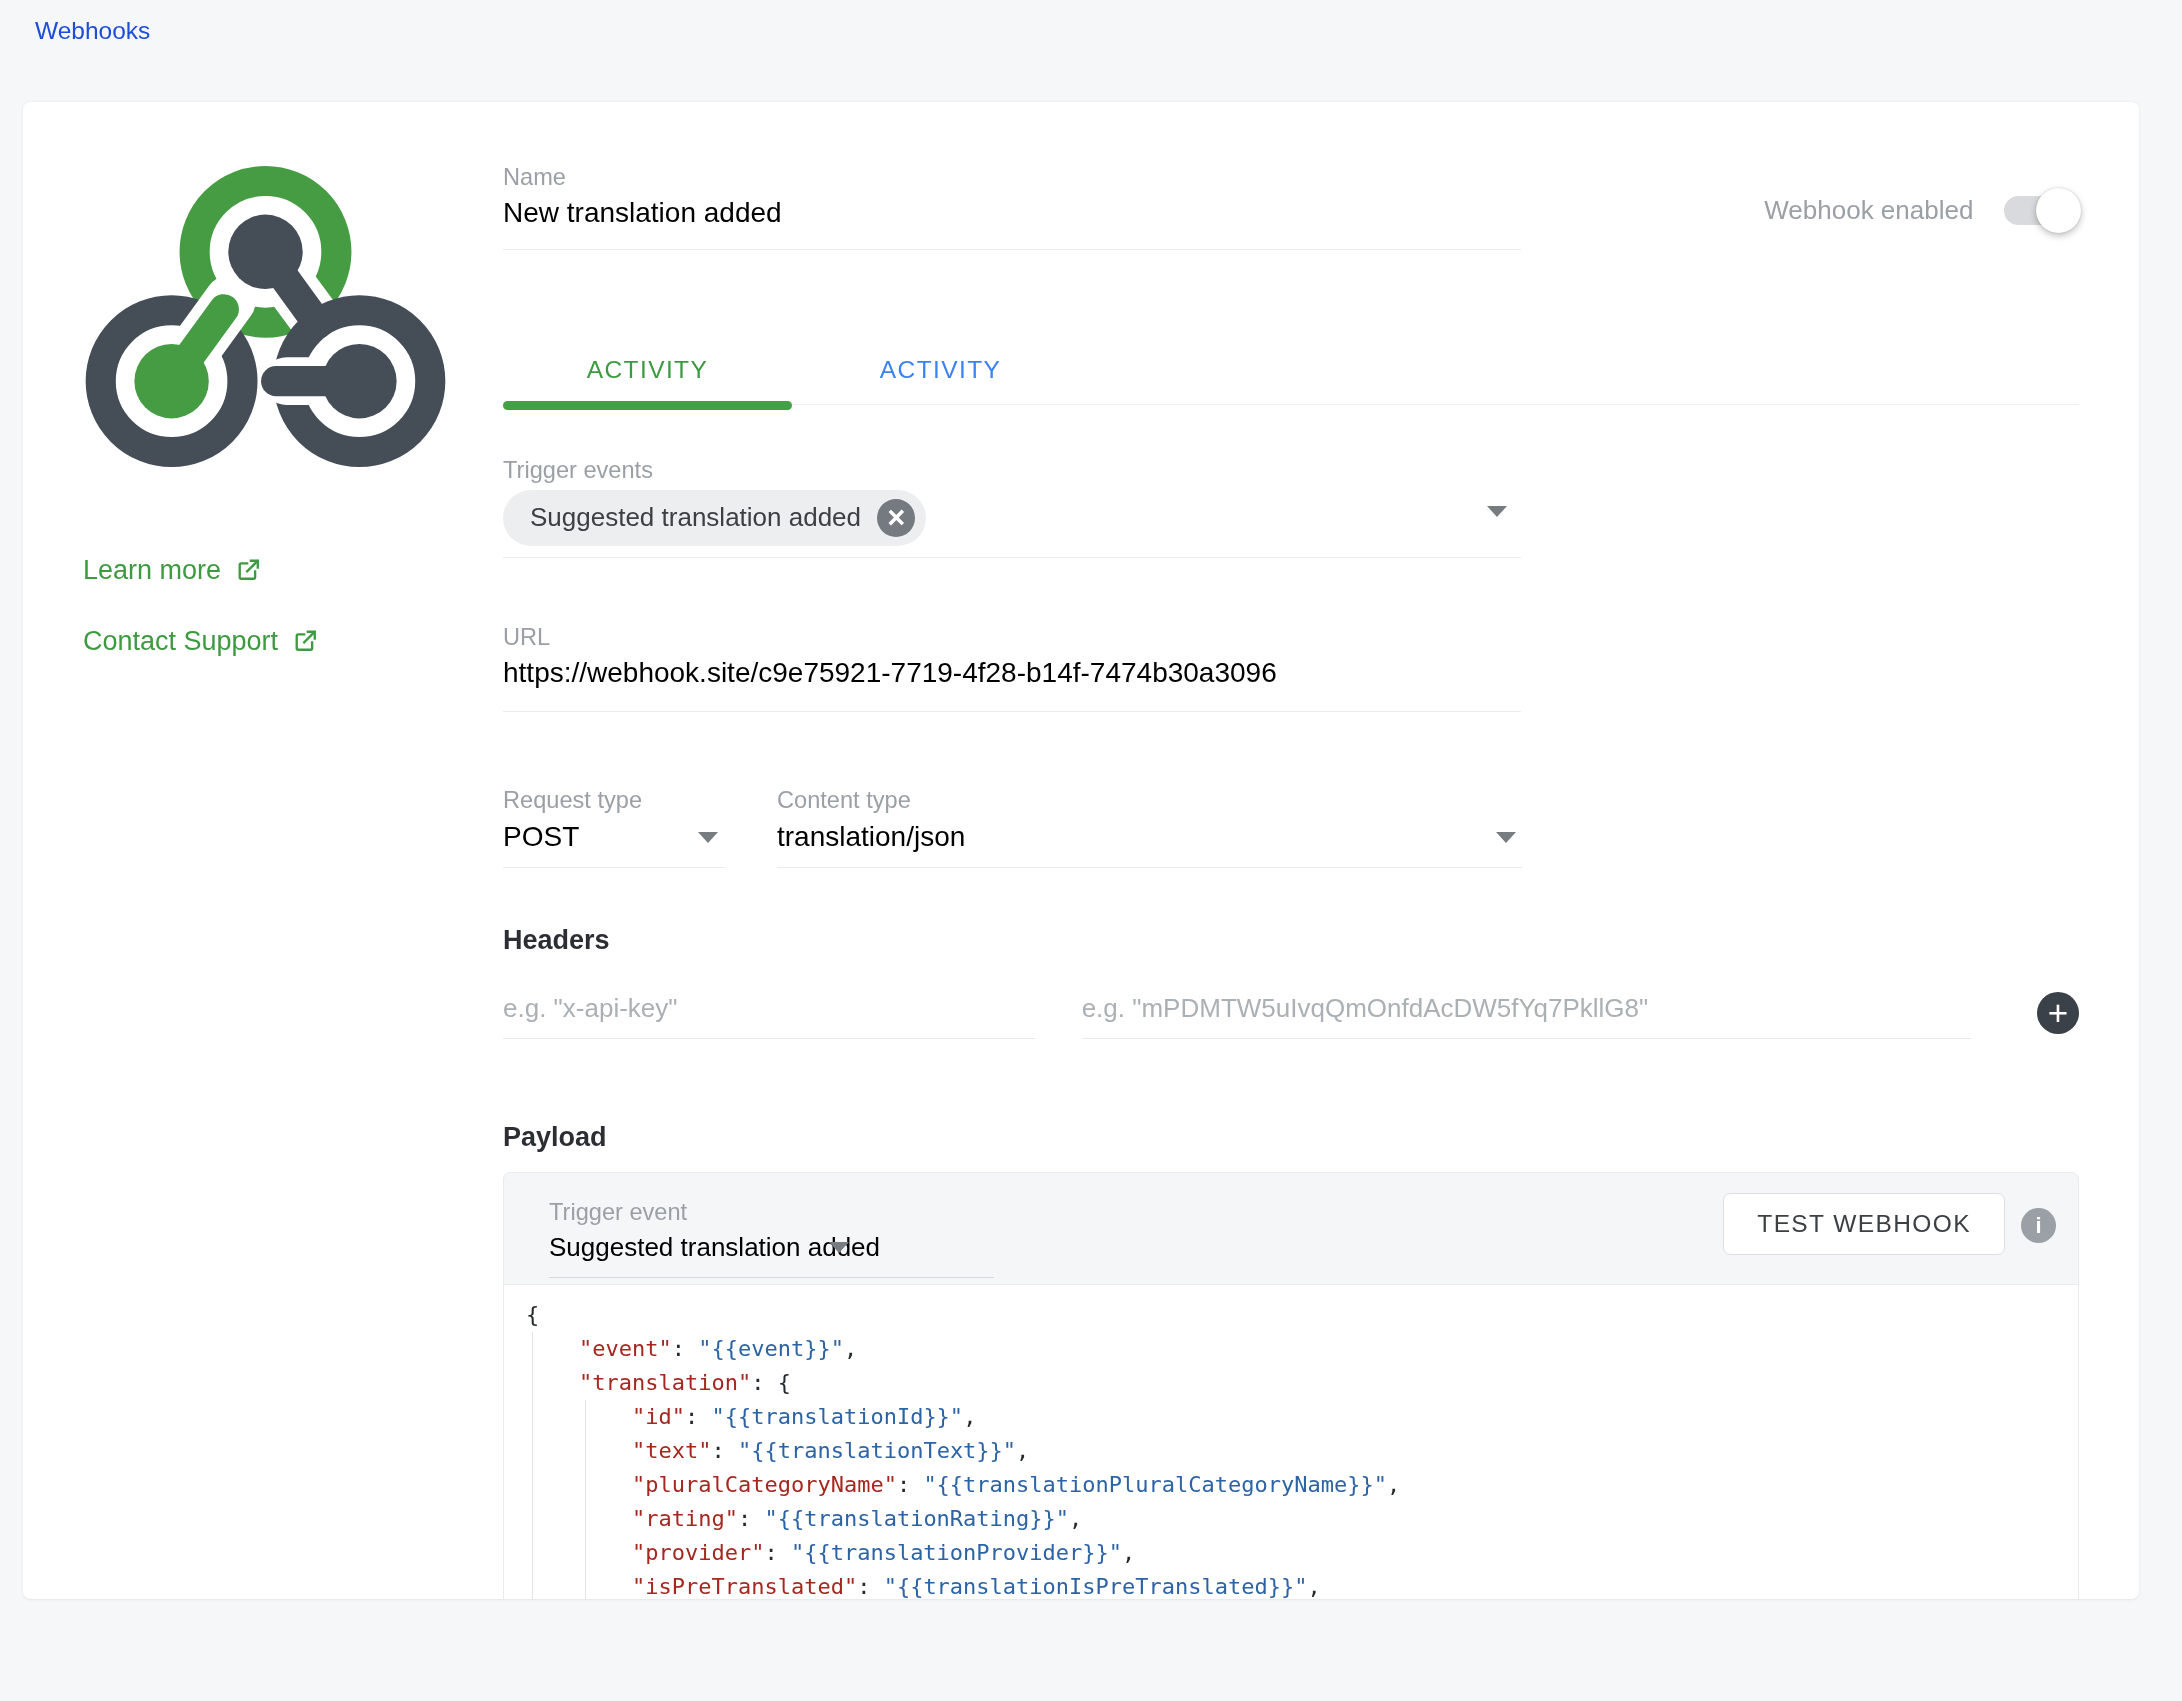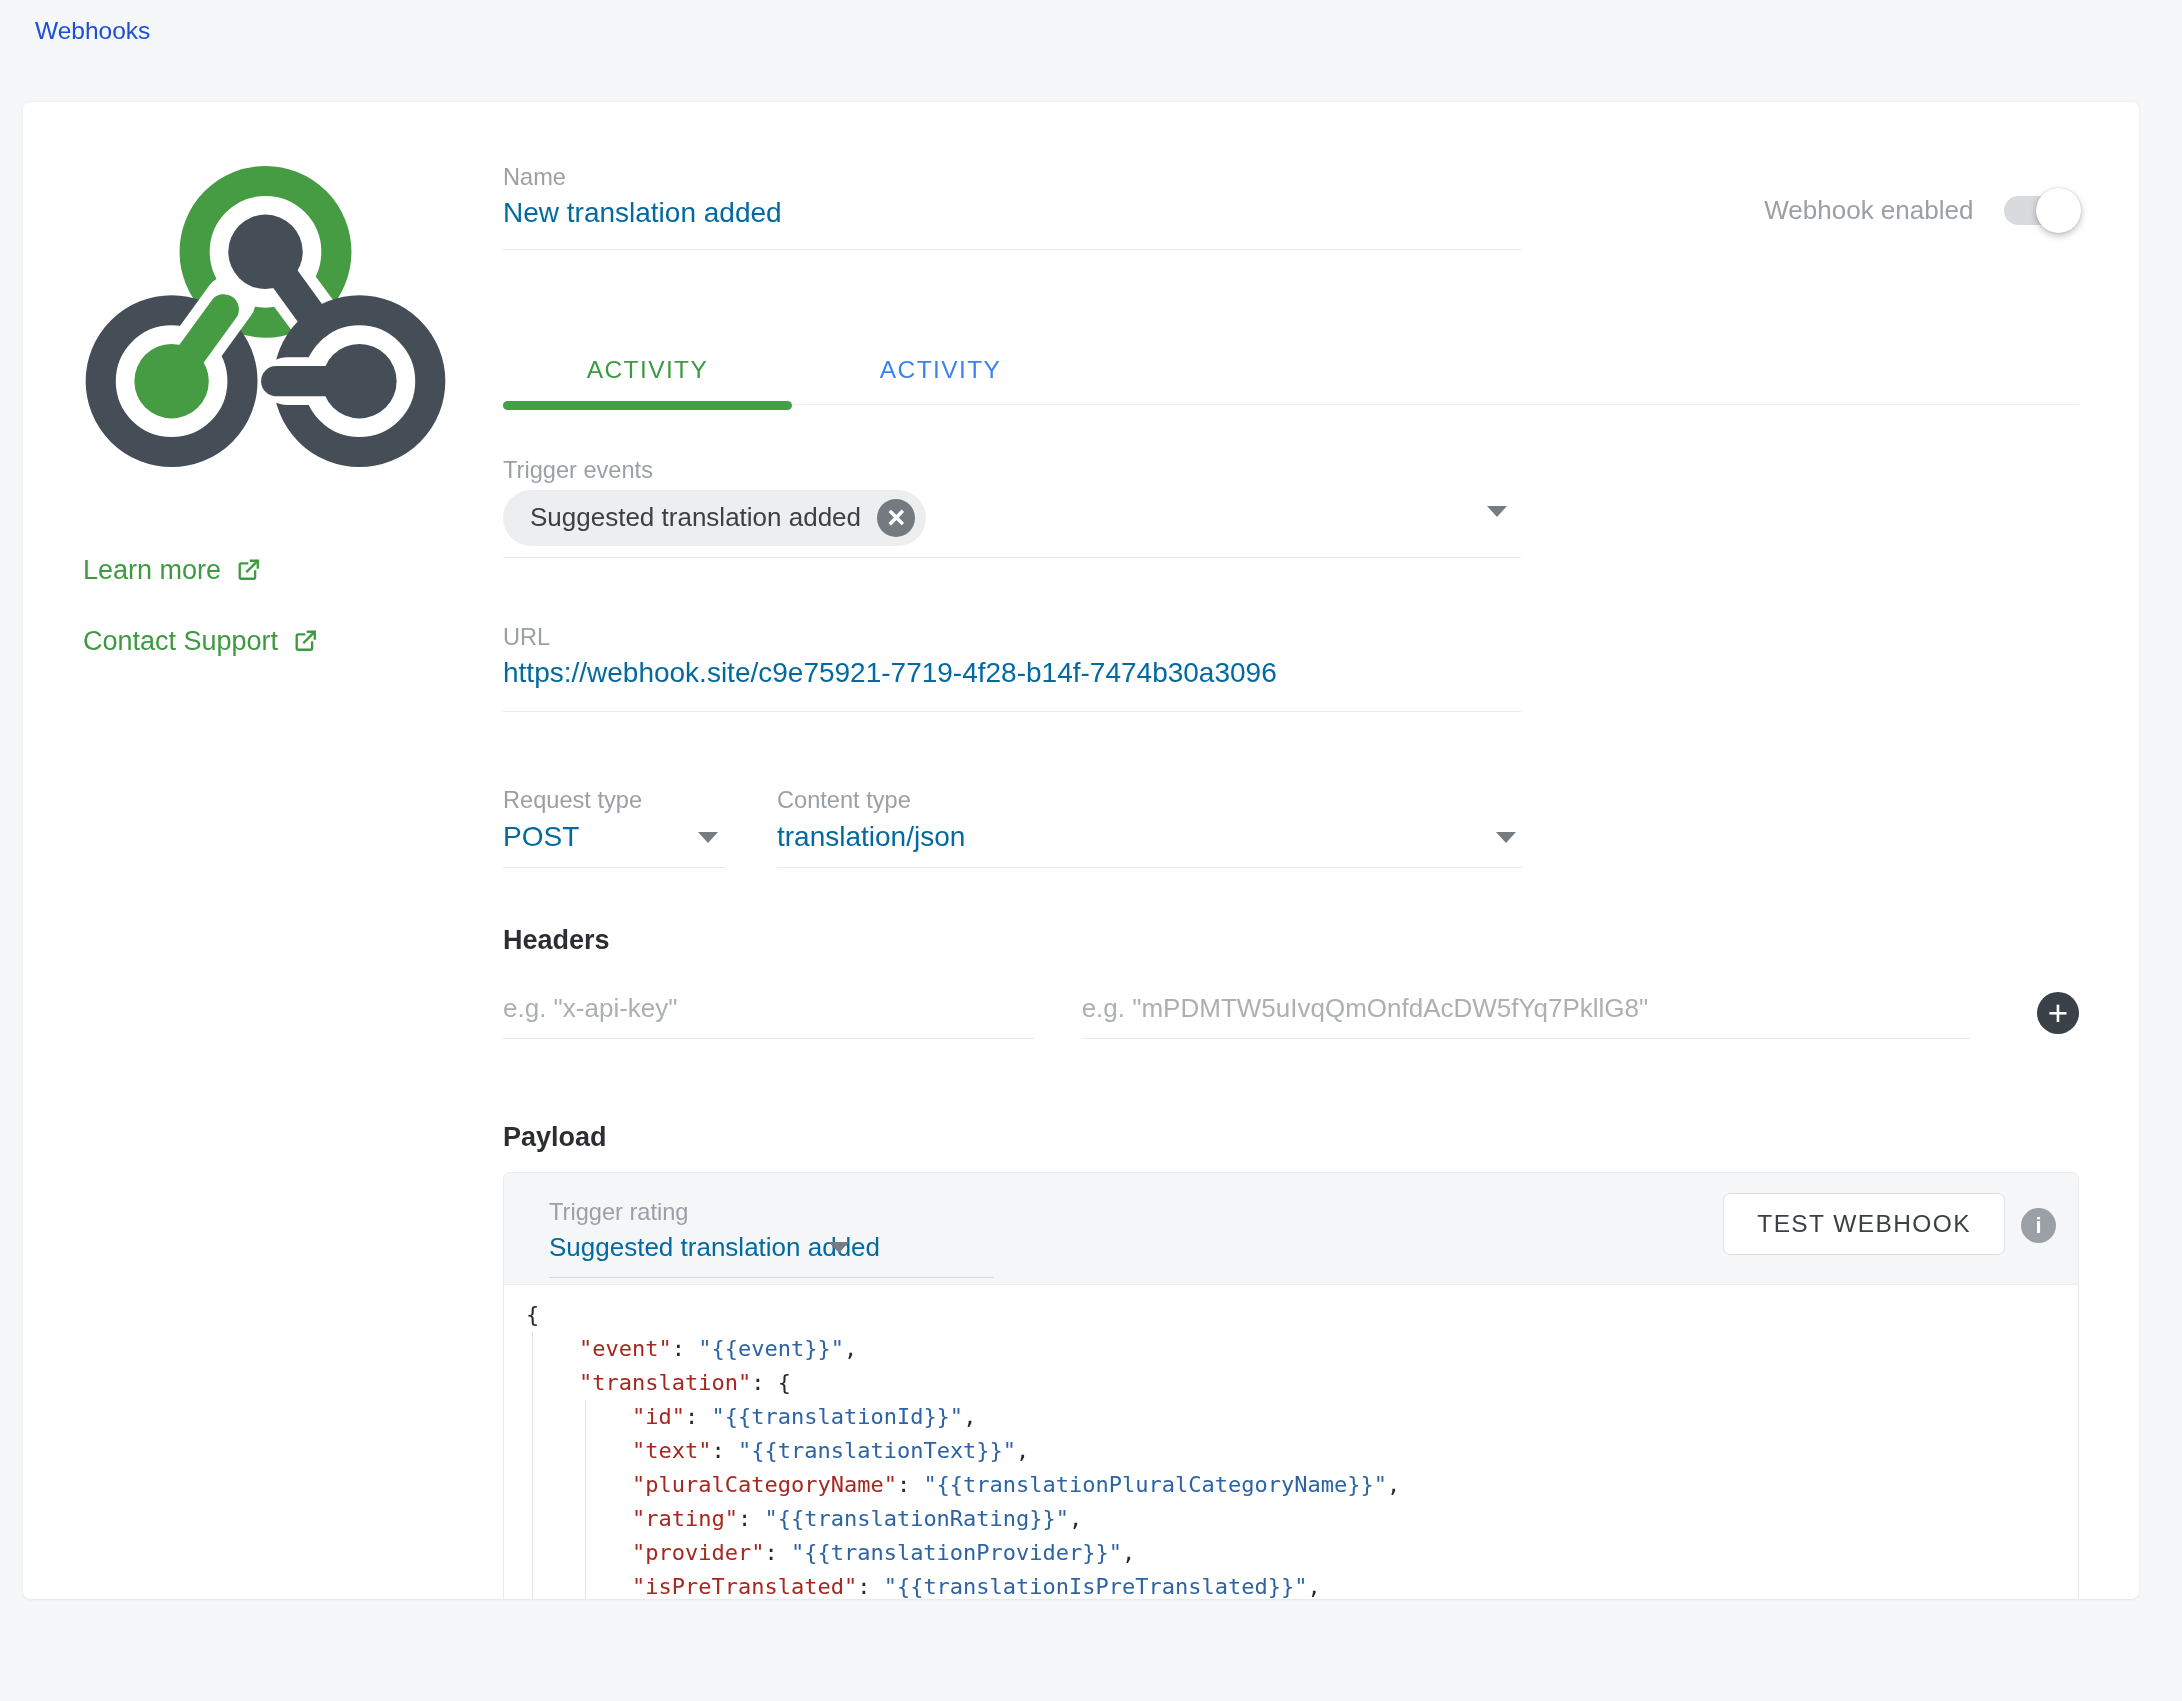--- a/index.html
+++ b/index.html
@@ -21,21 +21,21 @@
   .left-col{width:365px;flex:0 0 365px;}
   .logo-wrap{width:365px;height:309px;}
   .side-link{display:flex;align-items:center;gap:14.5px;color:#3e9a41;font-size:27px;cursor:pointer;}
   .side-link.first{margin-top:84px;}
   .side-link.second{margin-top:40px;}
 
   
   .right-col{margin-left:55px;width:1576px;position:relative;}
 
   .field-label{font-size:23.6px;line-height:31px;color:#9aa0a6;}
-  .field-value{font-size:28px;line-height:40px;color:#0369a1;}
+  .field-value{font-size:28px;line-height:40px;color:#000000;}
   .u-line{border-bottom:1.8px solid #e9ebec;}
 
   .name-field{width:1018px;padding-bottom:16.4px;}
 
   
   .toggle-row{position:absolute;top:33px;right:3.6px;display:flex;align-items:center;}
   .toggle-label{font-size:26px;color:#9aa0a6;margin-right:31px;}
   .toggle-track{width:71px;height:29px;border-radius:14.5px;background:#d8dadd;position:relative;cursor:pointer;}
   .toggle-thumb{position:absolute;right:-5.5px;top:-8.2px;width:45px;height:45px;border-radius:50%;
                 background:#fff;box-shadow:0 2.7px 7.3px rgba(0,0,0,.25),0 0 1.8px rgba(0,0,0,.18);}
@@ -223,21 +223,21 @@
         <div class="add-btn">
           <span>+</span>
         </div>
       </div>
 
       <div class="section-h payload-h">Payload</div>
 
       <div class="panel">
         <div class="panel-head">
           <div class="pe-select">
-            <div class="field-label">Trigger rating</div>
+            <div class="field-label">Trigger event</div>
             <div class="field-value">Suggested translation added</div>
             <div class="caret"></div>
           </div>
           <div class="test-btn">TEST WEBHOOK</div>
           <div class="info-dot">i</div>
         </div>
         <div class="code-area">
           <div class="indent-guide guide-1"></div>
           <div class="indent-guide guide-2"></div>
         <div class="code-line">{</div>

